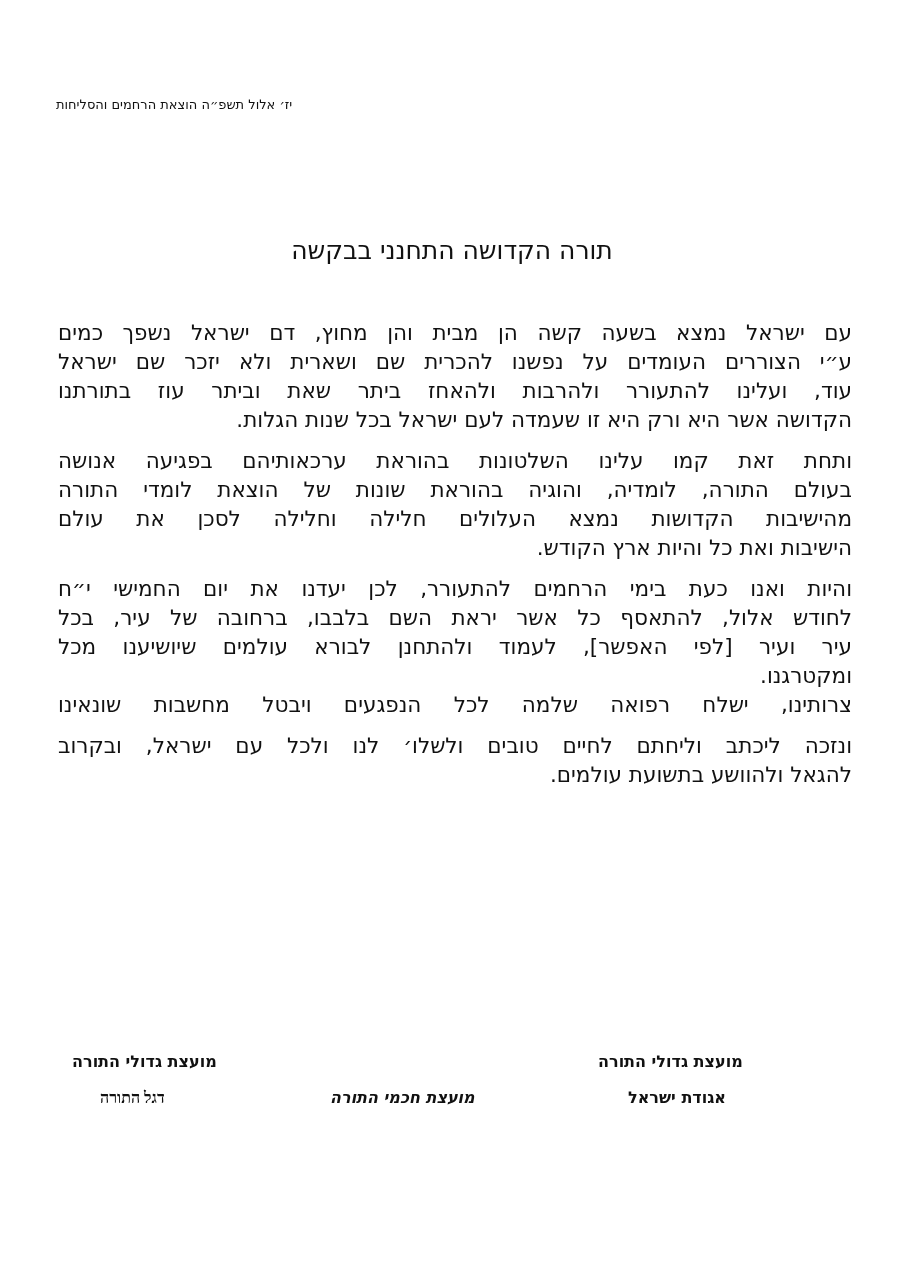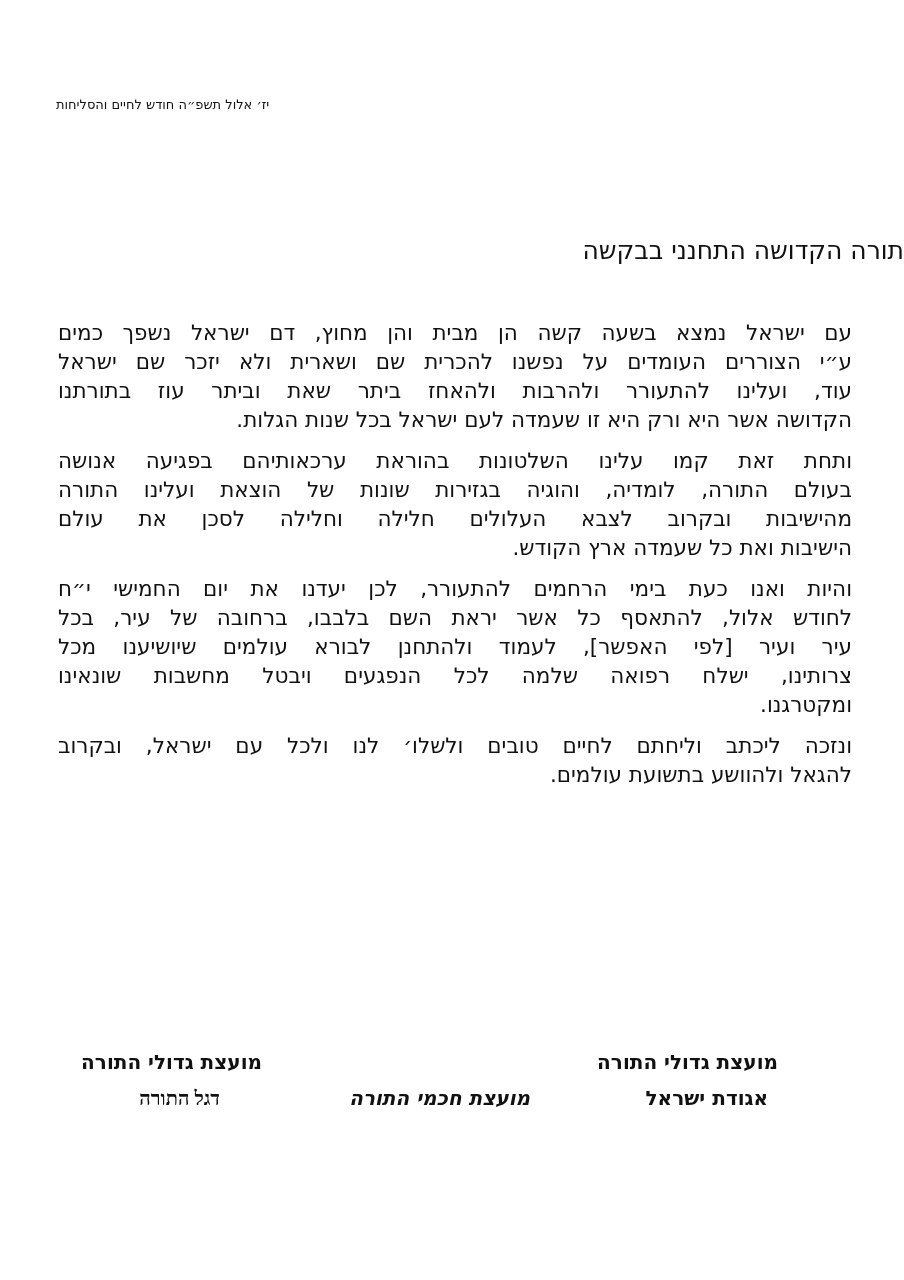--- a/index.html
+++ b/index.html
@@ -25,20 +25,21 @@
       font-size: 13px;
       line-height: 18px;
       white-space: nowrap;
     }
     .date-line span { display: inline-block; direction: rtl; }
     .title {
       position: absolute;
       top: 234px;
       left: 0;
       width: 904px;
+      text-align: center;
       font-size: 25px;
       line-height: 34px;
       margin: 0;
       font-weight: normal;
     }
     .body-text {
       position: absolute;
       top: 318px;
       left: 52px;
       width: 800px;
@@ -62,60 +63,60 @@
     .signatures {
       position: absolute;
       top: 1048px;
       left: 0;
       width: 904px;
       height: 70px;
     }
     .sig {
       position: absolute;
       font-weight: bold;
-      font-size: 20px;
+      font-size: 16px;
       line-height: 20px;
       white-space: nowrap;
       direction: rtl;
-      text-align: right;
+      text-align: left;
     }
     .sig-right-1 { top: 4px;  left: 598px; width: 180px; }
     .sig-right-2 { top: 40px; left: 628px; width: 140px; }
     .sig-center-2 { top: 40px; left: 330px; width: 200px; font-style: italic; }
     .sig-left-1 { top: 4px;  left: 72px;  width: 190px; }
     .sig-left-2 { top: 40px; left: 100px; width: 120px; font-family: Liberation Serif, serif; }
   </style>
 </head>
 <body>
 
 <div class="date-line">
-  <span>יז׳ אלול תשפ״ה חודש לחיים והסליחות</span>
+  <span>יז׳ אלול תשפ״ה הוצאת הרחמים והסליחות</span>
 </div>
 
 <h1 class="title">תורה הקדושה התחנני בבקשה</h1>
 
 <div class="body-text">
   <div class="para">
     <span class="line">עם ישראל נמצא בשעה קשה הן מבית והן מחוץ, דם ישראל נשפך כמים</span>
     <span class="line">ע״י הצוררים העומדים על נפשנו להכרית שם ושארית ולא יזכר שם ישראל</span>
     <span class="line">עוד, ועלינו להתעורר ולהרבות ולהאחז ביתר שאת וביתר עוז בתורתנו</span>
     <span class="line last">הקדושה אשר היא ורק היא זו שעמדה לעם ישראל בכל שנות הגלות.</span>
   </div>
   <div class="para">
     <span class="line">ותחת זאת קמו עלינו השלטונות בהוראת ערכאותיהם בפגיעה אנושה</span>
-    <span class="line">בעולם התורה, לומדיה, והוגיה בגזירות שונות של הוצאת ועלינו התורה</span>
-    <span class="line">מהישיבות ובקרוב לצבא העלולים חלילה וחלילה לסכן את עולם</span>
-    <span class="line last">הישיבות ואת כל שעמדה ארץ הקודש.</span>
+    <span class="line">בעולם התורה, לומדיה, והוגיה בהוראת שונות של הוצאת לומדי התורה</span>
+    <span class="line">מהישיבות הקדושות נמצא העלולים חלילה וחלילה לסכן את עולם</span>
+    <span class="line last">הישיבות ואת כל והיות ארץ הקודש.</span>
   </div>
   <div class="para">
     <span class="line">והיות ואנו כעת בימי הרחמים להתעורר, לכן יעדנו את יום החמישי י״ח</span>
     <span class="line">לחודש אלול, להתאסף כל אשר יראת השם בלבבו, ברחובה של עיר, בכל</span>
     <span class="line">עיר ועיר [לפי האפשר], לעמוד ולהתחנן לבורא עולמים שיושיענו מכל</span>
+    <span class="line last">ומקטרגנו.</span>
     <span class="line">צרותינו, ישלח רפואה שלמה לכל הנפגעים ויבטל מחשבות שונאינו</span>
-    <span class="line last">ומקטרגנו.</span>
   </div>
   <div class="para">
     <span class="line">ונזכה ליכתב וליחתם לחיים טובים ולשלו׳ לנו ולכל עם ישראל, ובקרוב</span>
     <span class="line last">להגאל ולהוושע בתשועת עולמים.</span>
   </div>
 </div>
 
 <div class="signatures">
   <div class="sig sig-right-1">מועצת גדולי התורה</div>
   <div class="sig sig-right-2">אגודת ישראל</div>

